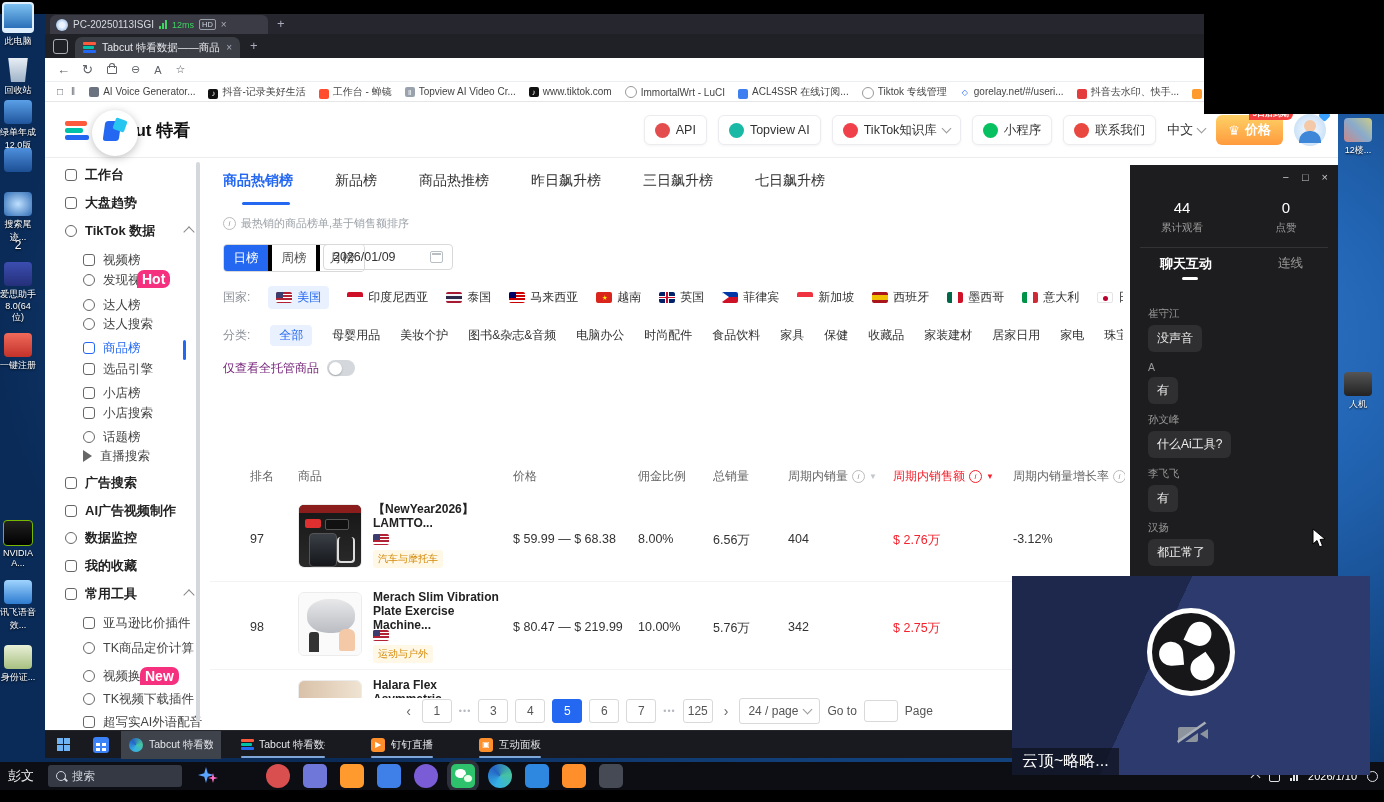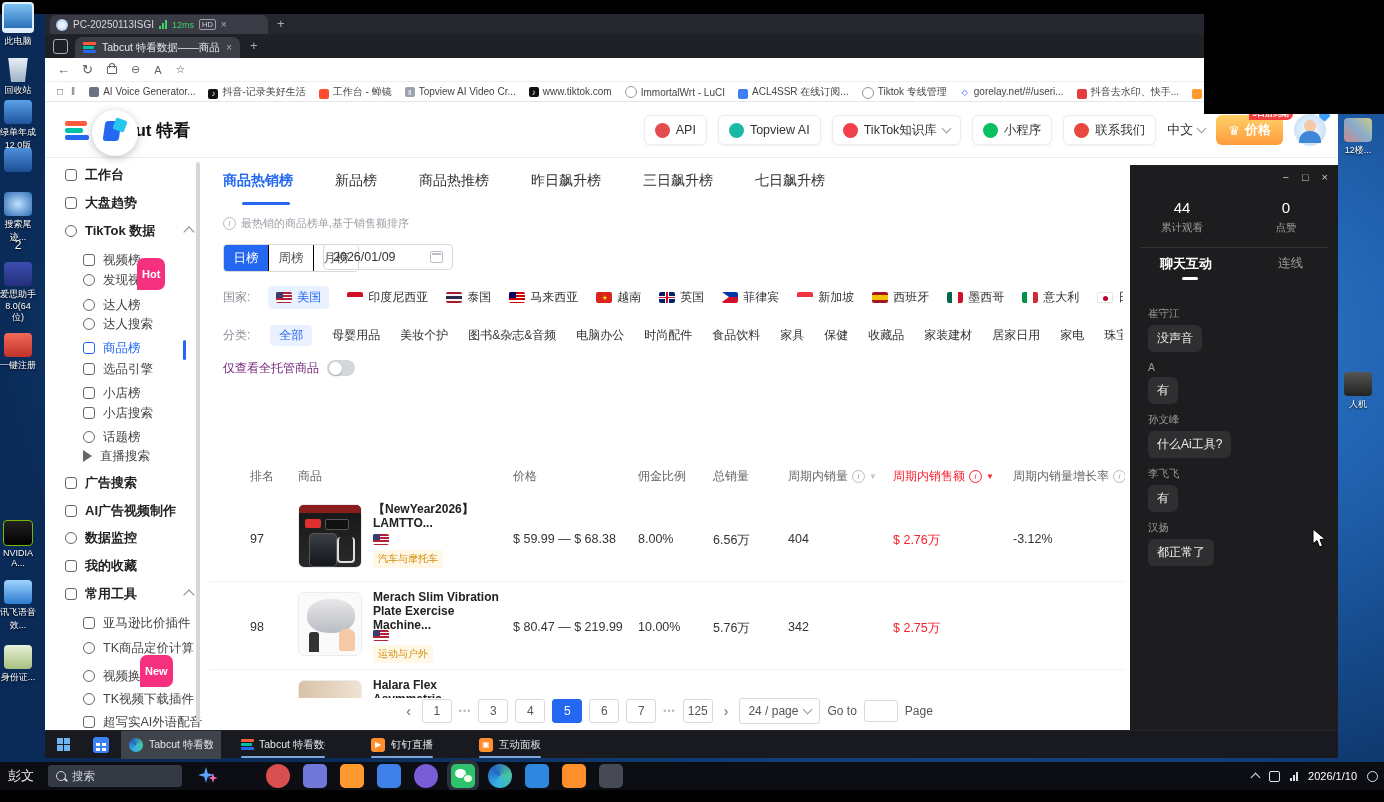--- a/index.html
+++ b/index.html
@@ -83,32 +83,32 @@
   
   .sbar{left:0;top:56px;width:165px;height:572px;background:#fff;}
   .si{position:absolute;left:20px;display:flex;align-items:center;gap:8px;height:20px;font-size:13px;color:#222;font-weight:600;white-space:nowrap;}
   .si.child{left:38px;font-weight:400;font-size:12.5px;color:#444;}
   .si.active{color:#2468f2;}
   .sic{width:12px;height:12px;border:1.4px solid #666;border-radius:3px;flex:none;box-sizing:border-box;}
   .sic.ci{border-radius:50%;}
   .sic.tri{border:none;width:0;height:0;border-left:9px solid #666;border-top:6px solid transparent;border-bottom:6px solid transparent;border-radius:0;}
   .si.active .sic{border-color:#2468f2;}
   .upchev{position:absolute;width:7px;height:7px;border-right:1.5px solid #888;border-bottom:1.5px solid #888;transform:rotate(-135deg);}
-  .badge{position:absolute;background:#f5317f;color:#fff;font-size:11px;font-weight:bold;padding:10px 5px;border-radius:7px 7px 7px 0;z-index:2;}
+  .badge{position:absolute;background:#f5317f;color:#fff;font-size:14px;font-weight:bold;padding:1px 5px;border-radius:7px 7px 7px 0;z-index:2;margin-top:12px;}
   .sbar .blueline{position:absolute;left:138px;top:182px;width:3px;height:20px;background:#2468f2;border-radius:2px;}
   .sbar .scroll{position:absolute;left:151px;top:4px;width:4px;height:560px;background:#d4d7dc;border-radius:2px;}
   
   .main{left:165px;top:56px;width:915px;height:572px;background:#fff;overflow:hidden;}
   .mtabs{position:absolute;left:13px;top:14px;display:flex;gap:42px;font-size:14px;color:#333;}
   .mtabs .on{color:#2468f2;font-weight:bold;}
   .underl{position:absolute;left:32px;top:44px;width:48px;height:3px;background:#2468f2;border-radius:2px;}
   .note{position:absolute;left:13px;top:58px;display:flex;gap:5px;align-items:center;font-size:11px;color:#9aa0a6;}
   .info{width:11px;height:11px;border:1px solid #bbb;border-radius:50%;font-size:8px;color:#999;line-height:11px;text-align:center;display:inline-block;font-style:italic;}
   .seg{position:absolute;left:13px;top:86px;display:flex;height:26px;border:1px solid #d9d9d9;border-radius:4px;overflow:hidden;font-size:12.5px;}
-  .seg>div{width:44px;display:flex;align-items:center;justify-content:center;color:#555;background:#fff;border-left:1px solid #000000;}
+  .seg>div{width:44px;display:flex;align-items:center;justify-content:center;color:#555;background:#fff;border-left:4px solid #000000;}
   .seg>div:first-child{background:#2468f2;color:#fff;border-left:none;}
   .dpick{position:absolute;left:113px;top:86px;width:130px;height:26px;border:1px solid #d9d9d9;border-radius:4px;display:flex;align-items:center;justify-content:space-between;padding:0 9px;box-sizing:border-box;font-size:12.5px;color:#333;}
   .cal{width:11px;height:10px;border:1.3px solid #b9bec5;border-radius:2px;position:relative;}
   .cal:before{content:"";position:absolute;left:1px;top:1px;right:1px;height:2px;background:#b9bec5;}
   .frow{position:absolute;display:flex;align-items:center;gap:18px;font-size:12px;color:#333;white-space:nowrap;width:900px;overflow:hidden;}
   .flabel{color:#8a8f96;flex:none;}
   .chip{display:flex;align-items:center;gap:5px;}
   .chip.sel{background:#e9f1ff;color:#2468f2;border-radius:4px;padding:3px 8px;}
   .catsel{background:#e9f1ff;color:#2468f2;border-radius:4px;padding:2px 9px;}
   .flag{width:16px;height:11px;border-radius:2px;display:inline-block;position:relative;overflow:hidden;background:#ccc;flex:none;}
@@ -810,20 +810,35 @@
       <div><div class="mname">崔守江</div><span class="mbub">没声音</span></div>
       <div><div class="mname">A</div><span class="mbub">有</span></div>
       <div><div class="mname">孙文峰</div><span class="mbub">什么Ai工具?</span></div>
       <div><div class="mname">李飞飞</div><span class="mbub">有</span></div>
       <div><div class="mname">汉扬</div><span class="mbub">都正常了</span></div>
     </div>
   </div>
 
   <div class="abs black-box"></div>
 
+  <div class="abs obs">
+    <div class="obslogo">
+      <span class="blade b1"></span>
+        <span class="blade b2"></span>
+        <span class="blade b3"></span>
+    </div>
+    <div class="camoff">
+        <span class="body"></span>
+        <span class="lens"></span>
+        <span class="slash"></span>
+      </div>
+    <div class="obscap">
+        <span>云顶~略略...</span>
+      </div>
+  </div>
 
   <div class="abs htask">
     <span class="huser">彭文</span>
     <div class="hsearch">
         <span class="mag"></span>
         <span class="t">搜索</span>
       </div>
     <div class="spark">
         <i class="s1"></i>
         <i class="s2"></i>

